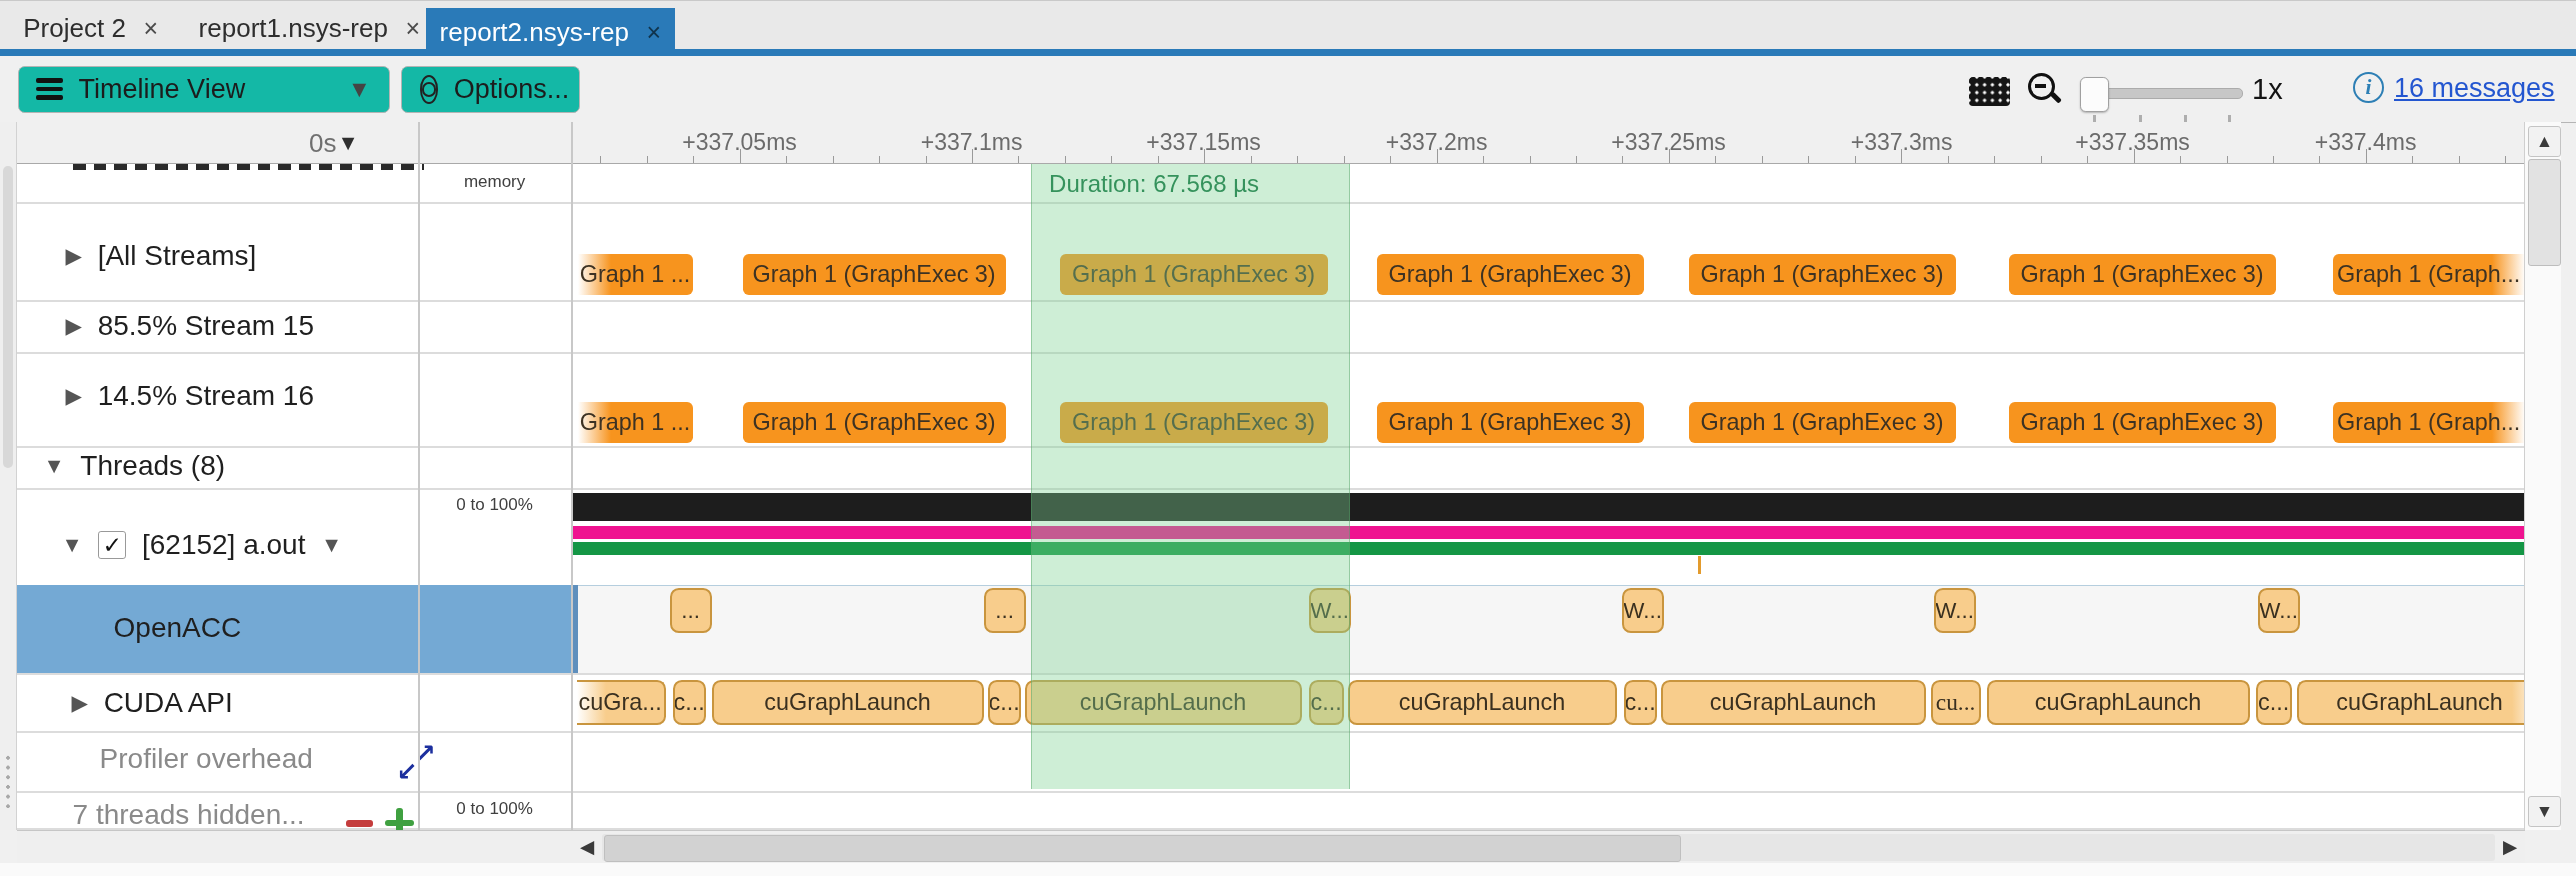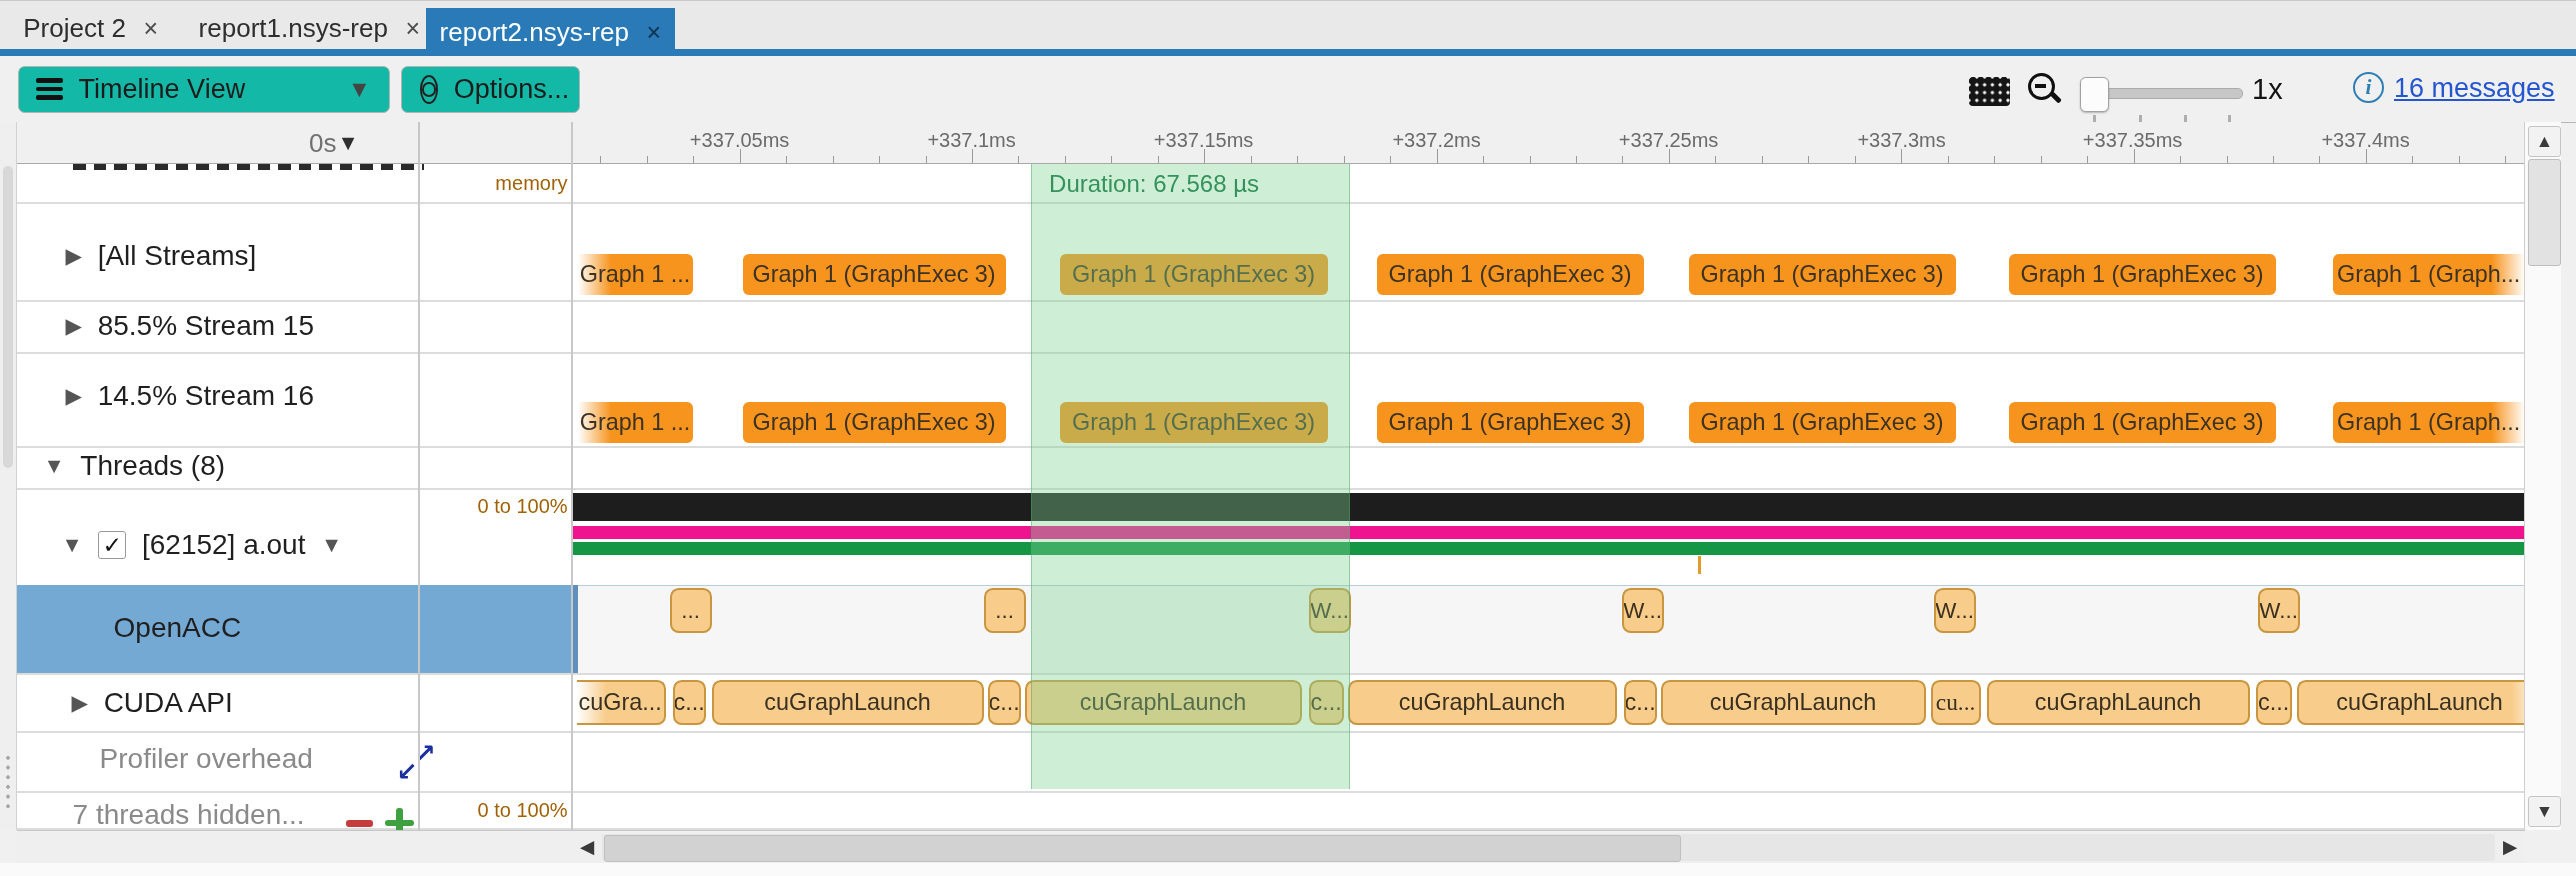--- a/index.html
+++ b/index.html
@@ -34,34 +34,34 @@
   #zoom-slider-handle{position:absolute;left:2080px;top:20.5px;width:27px;height:33px;background:#fcfcfc;border:1.5px solid #a0a0a0;border-radius:5.8px;box-shadow:0 1px 1.9px rgba(0,0,0,.25);}
   .slider-tick{position:absolute;top:59px;width:2.9px;height:8.8px;background:#aeaeae;}
   #zoom-label{position:absolute;left:2252px;top:16.6px;font-size:29px;color:#141414;}
   #info-icon{position:absolute;left:2353px;top:15.6px;width:27px;height:27px;border:2.9px solid #2d7fb5;border-radius:50%;color:#2d7fb5;
     display:flex;align-items:center;justify-content:center;font-size:21.4px;font-weight:bold;font-family:"Liberation Serif",serif;font-style:italic;}
   #messages-link{position:absolute;left:2394px;top:16.6px;font-size:27px;color:var(--link);text-decoration:underline;cursor:pointer;}
   
   #hdr{position:absolute;left:16.6px;top:122px;width:2508px;height:42px;background:#f0f0f0;border-bottom:1.9px solid #a9a9a9;box-sizing:border-box;}
   #origin{position:absolute;right:2166px;top:5.8px;display:flex;align-items:center;gap:1px;font-size:26px;color:#707070;}
   #origin .caret{color:#2f2f2f;font-size:21.4px;}
-  .ruler-label{position:absolute;top:6.8px;width:156px;margin-left:-78px;text-align:center;font-size:20px;color:#6b6b6b;}
+  .ruler-label{position:absolute;top:6.8px;width:156px;margin-left:-78px;text-align:center;font-size:23px;color:#6b6b6b;}
   .tick{position:absolute;bottom:0;width:1.9px;background:#9a9a9a;}
   
   #rows{position:absolute;left:16.6px;top:164px;width:2508px;height:666px;background:#fff;}
   #left-sb{position:absolute;left:0;top:122px;width:16.6px;height:708px;background:#efefef;border-right:1px solid #d2d2d2;box-sizing:border-box;}
   #left-sb .thumb{position:absolute;left:2.9px;top:44px;width:9.7px;height:302px;background:#d8d8d8;border-radius:4.9px;}
   #left-sb .grip{position:absolute;left:3.9px;top:631px;width:7.8px;height:55px;
      background-image:radial-gradient(#a8a8a8 1.6px,transparent 1.7px);background-size:7.8px 9.7px;}
   .vline{position:absolute;top:122px;height:708px;width:1.9px;background:#c8c8c8;}
   .hdiv{position:absolute;left:0;width:2508px;height:1.9px;background:#dcdcdc;}
   .row-label{position:absolute;display:flex;align-items:center;gap:15.6px;font-size:28px;color:#1f1f1f;white-space:nowrap;}
   .row-label .tri{color:#555;font-size:21.4px;}
   .gray{color:#8a8a8a;}
-  .meter{position:absolute;font-size:20px;color:#a16207;text-align:right;width:146px;}
+  .meter{position:absolute;font-size:17px;color:#404040;text-align:center;width:146px;}
   .clipped-text{position:absolute;left:56px;top:0px;width:351px;height:5.8px;
      background-image:repeating-linear-gradient(90deg,#2a2a2a 0 12.7px,transparent 12.7px 20.5px);}
   #openacc-cell-1{position:absolute;left:0;top:421px;width:401px;height:89px;background:var(--row-sel);}
   #openacc-cell-2{position:absolute;left:403px;top:421px;width:152px;height:89px;background:var(--row-sel);}
   .checkbox{width:26px;height:26px;background:#fff;border:1.9px solid #999;border-radius:2.9px;display:flex;align-items:center;justify-content:center;font-size:23.4px;font-weight:bold;color:#111;}
   #expand-icon{position:absolute;left:380px;top:579px;width:39px;height:39px;color:#1c2f9e;font-size:25px;font-weight:bold;line-height:1;}
   #expand-icon .ne{position:absolute;right:0;top:-1.9px;}
   #expand-icon .sw{position:absolute;left:0;bottom:-1.9px;}
   #minus-icon{position:absolute;left:329px;top:656px;width:27px;height:6.8px;background:#c43c3c;border-radius:2.9px;}
   #plus-icon{position:absolute;left:368px;top:644px;width:29px;height:29px;}

